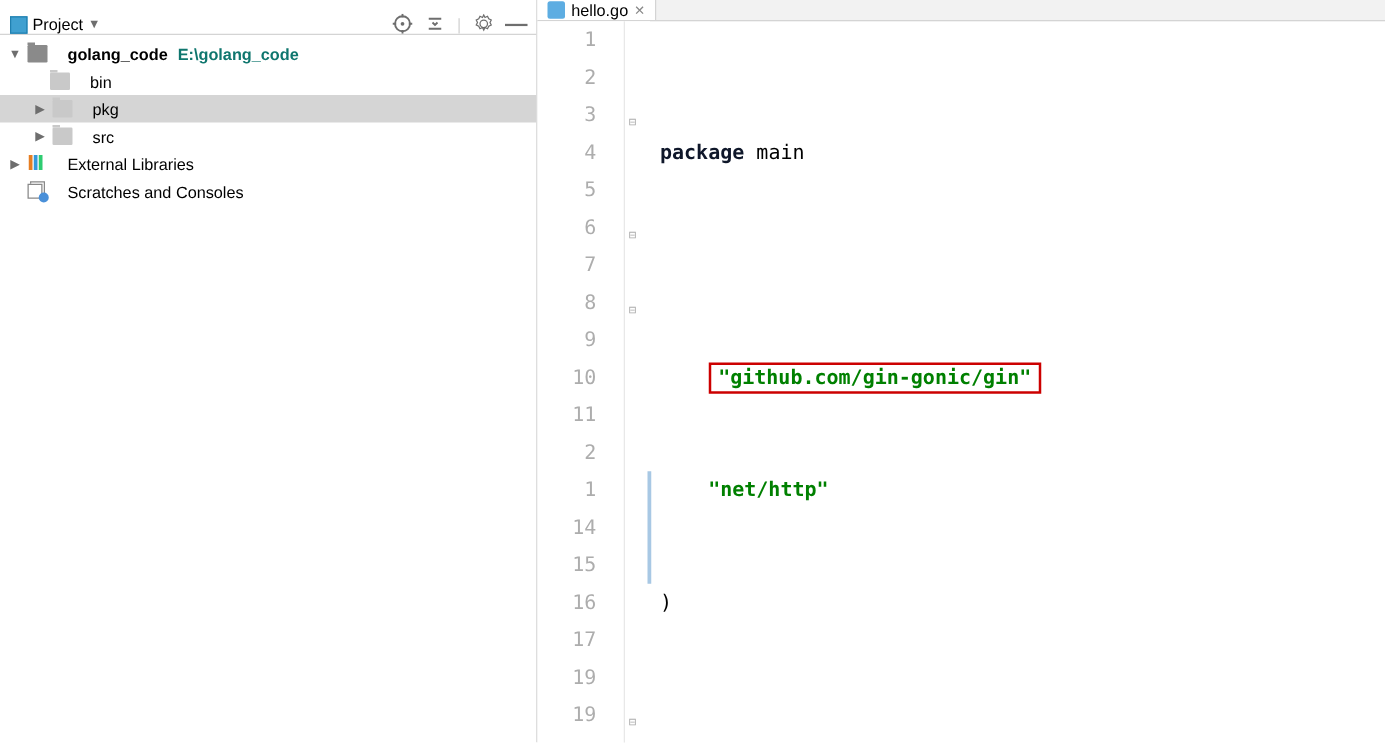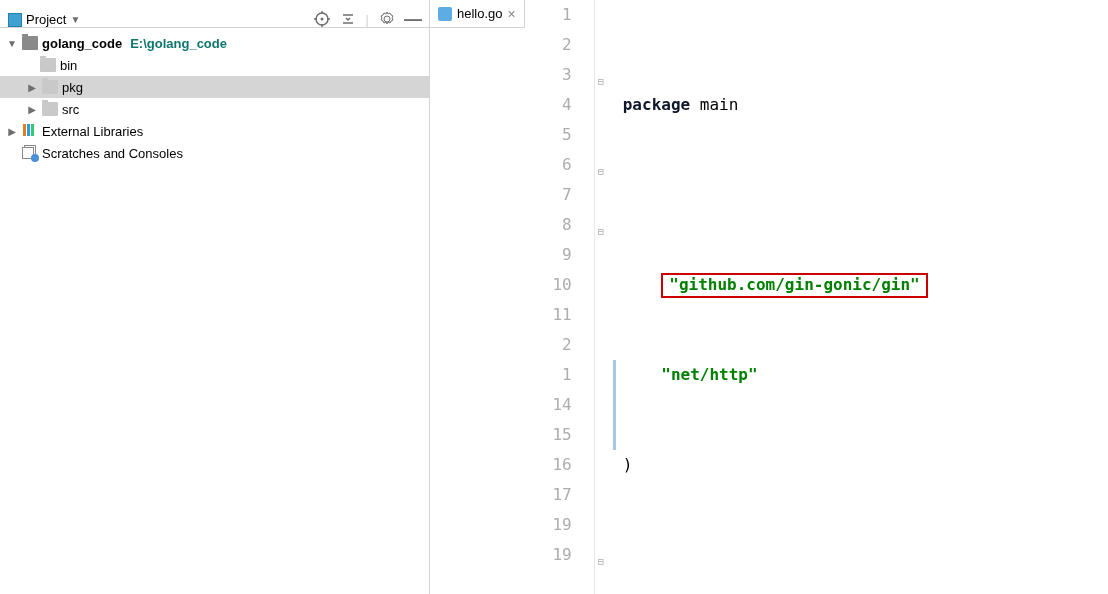--- a/index.html
+++ b/index.html
@@ -14,24 +14,24 @@
 .tree { padding: 4px 0; }
 .tree-node { display: flex; align-items: center; padding: 2px 6px; min-height: 22px; gap: 4px; cursor: pointer; }
 .tree-node.selected { background: #d5d5d5; }
 .tree-indent { display: inline-block; }
 .arrow { width: 12px; text-align: center; color: #6e6e6e; font-size: 10px; }
 .folder-icon { width: 16px; height: 14px; background: #c9c9c9; border-radius: 1px; position: relative; }
 .folder-icon::before { content: ""; position: absolute; top: -2px; left: 0; width: 6px; height: 2px; background: #c9c9c9; }
 .folder-icon.dark { background: #8a8a8a; }
 .folder-icon.dark::before { background: #8a8a8a; }
 .lib-icon { font-size: 13px; }
-.node-label { font-size: 13px; }
+.node-label { font-size: 13px; margin-left: 12px; }
 .node-label.bold { font-weight: bold; }
 .node-path { color: #0f766e; margin-left: 4px; font-weight: bold; }
-.right-panel { flex: 1; display: flex; flex-direction: row; }
+.right-panel { flex: 1; display: flex; flex-direction: column; }
 .tabs { display: flex; align-items: center; border-bottom: 1px solid #d4d4d4; height: 28px; background: #f2f2f2; }
 .tab { display: flex; align-items: center; padding: 0 8px; height: 100%; border-right: 1px solid #d4d4d4; background: #fff; gap: 5px; }
 .tab-icon { width: 14px; height: 14px; background: #5dade2; border-radius: 2px; }
 .tab-close { color: #888; cursor: pointer; font-size: 14px; }
 .editor { flex: 1; display: flex; font-family: Consolas, Monaco, monospace; font-size: 16px; line-height: 30px; }
 .gutter { width: 70px; background: #fff; border-right: 1px solid #e8e8e8; text-align: right; padding-right: 22px; color: #adadad; }
 .gutter-line { height: 30px; position: relative; }
 .fold-column { width: 20px; background: #fff; position: relative; }
 .fold-mark { position: absolute; left: 3px; font-size: 10px; color: #adadad; }
 .code { flex: 1; padding-left: 8px; white-space: pre; position: relative; }

